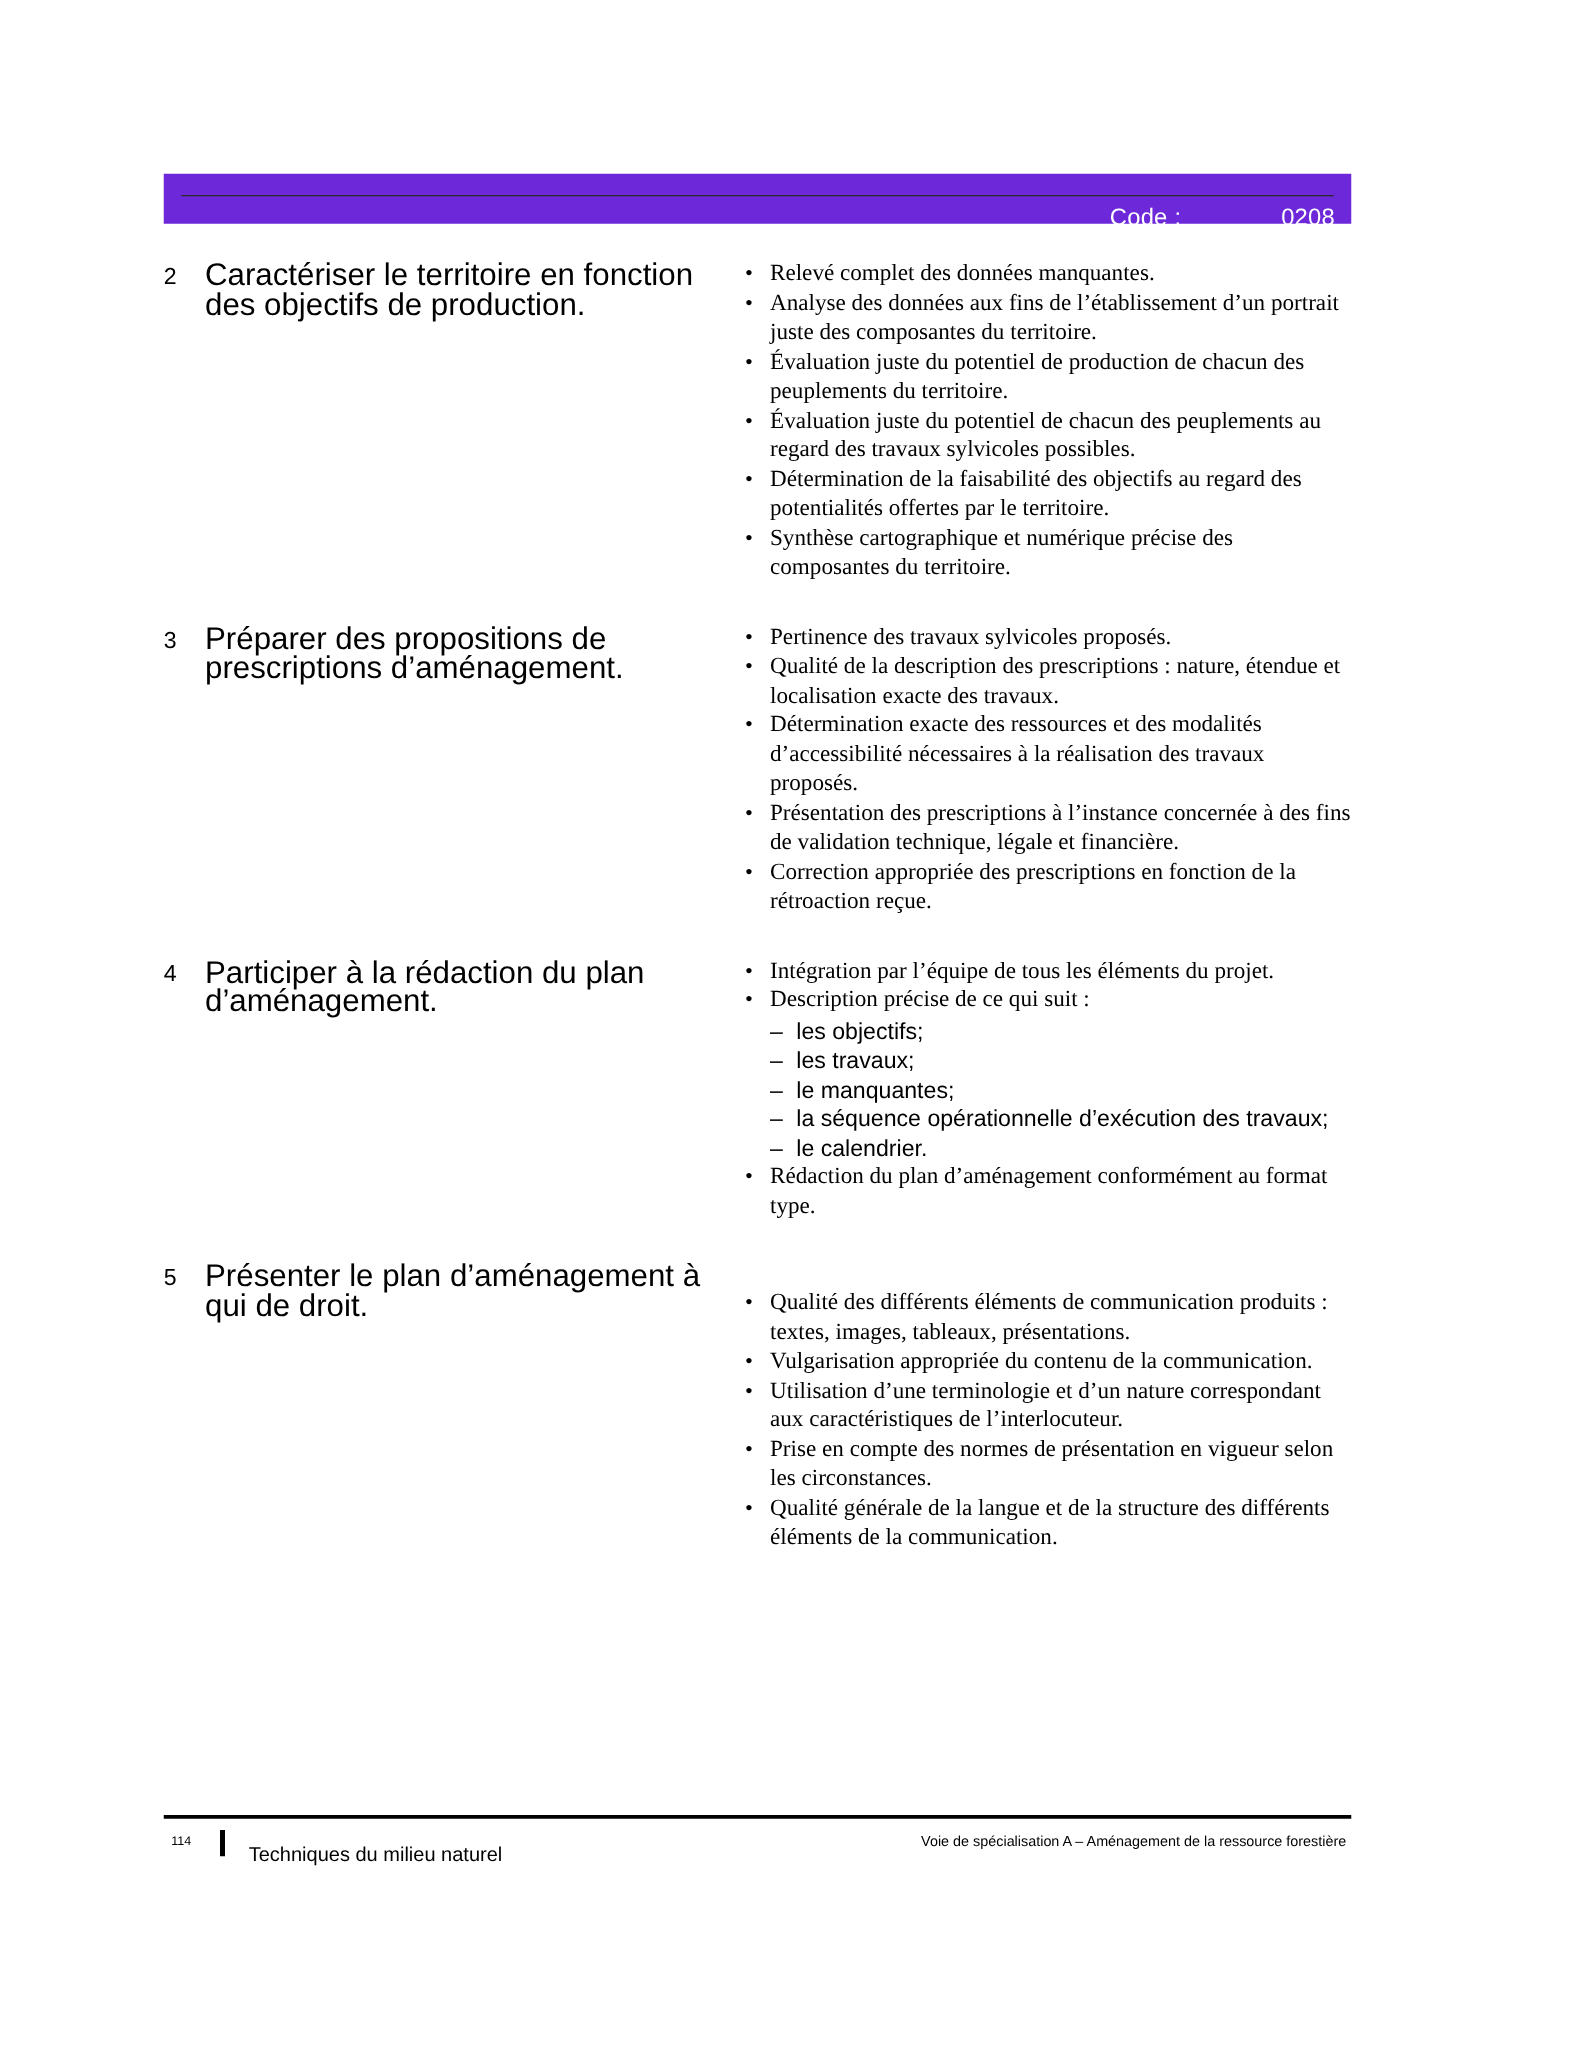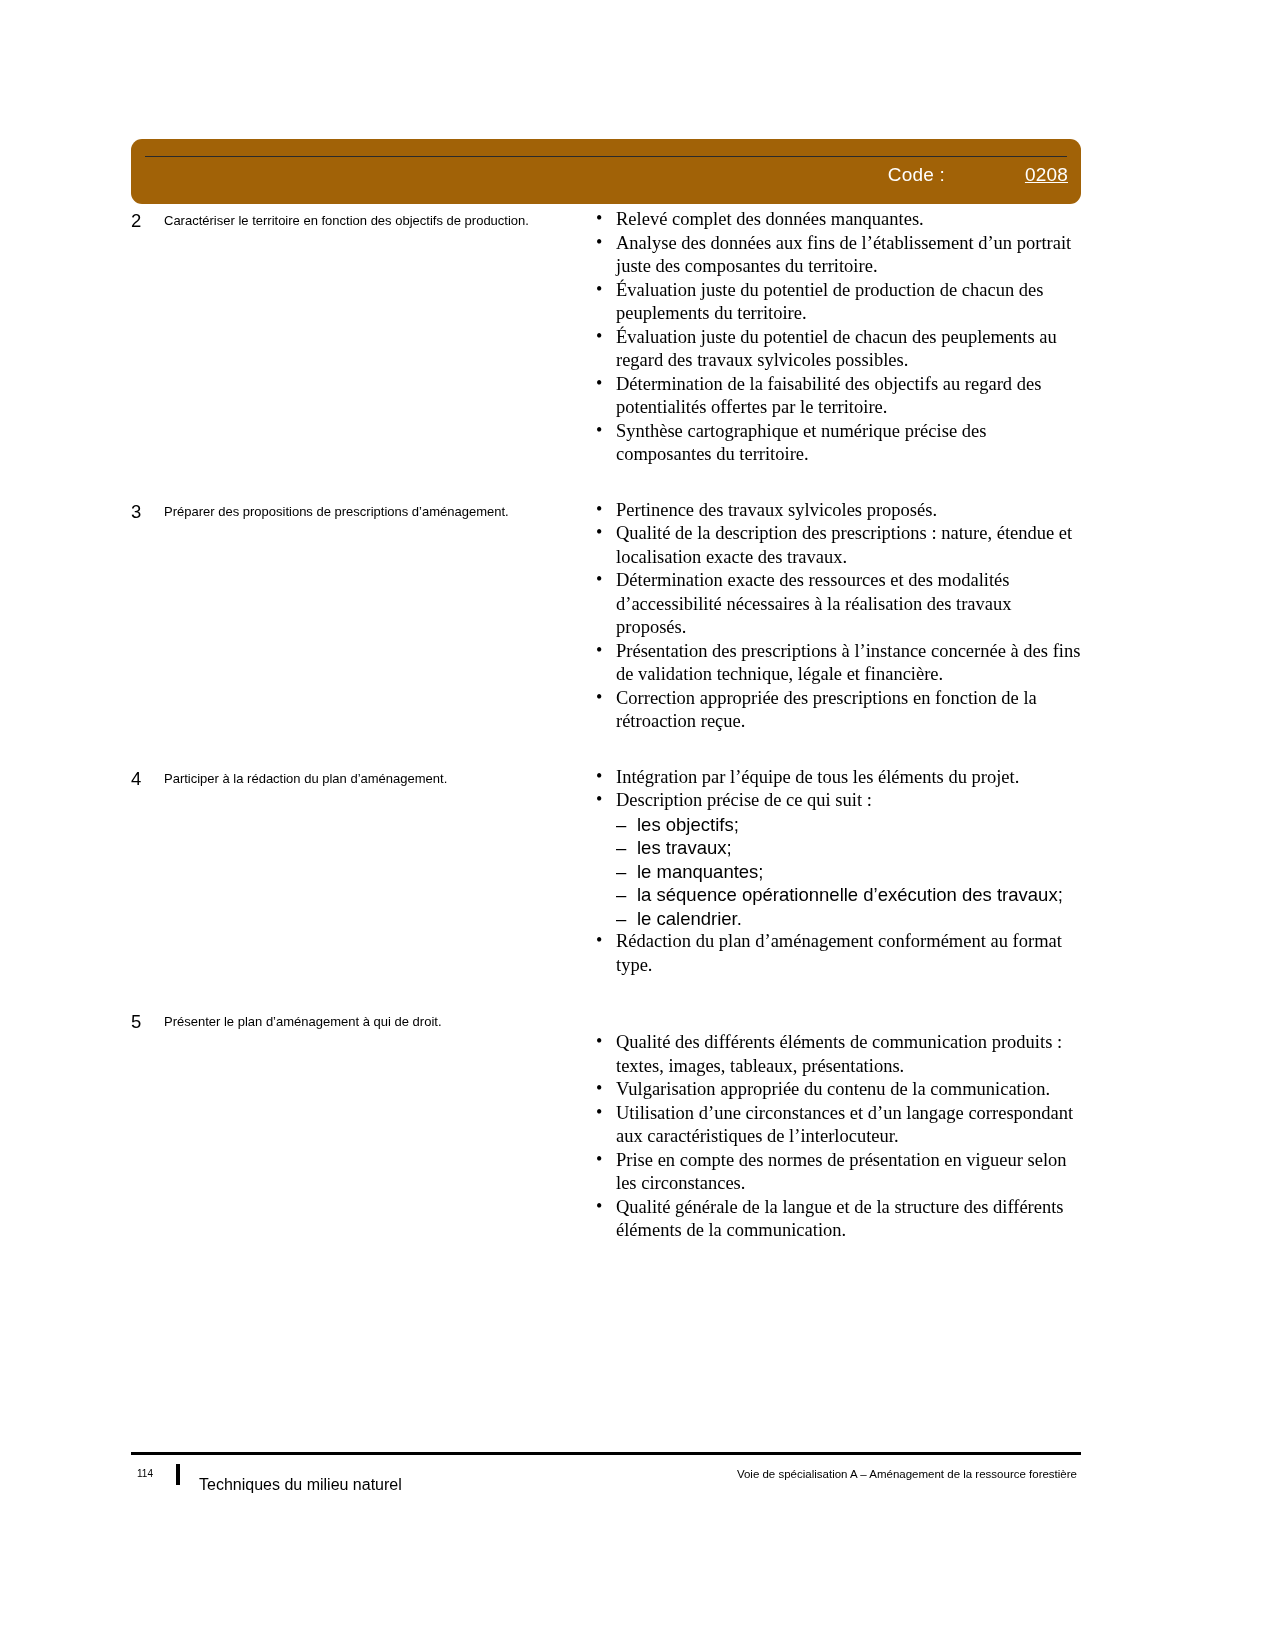--- a/index.html
+++ b/index.html
@@ -20,23 +20,22 @@
     height: 1650px;
     box-sizing: border-box;
   }
 
   
   .header-bar {
     position: absolute;
     left: 131px;
     top: 139px;
     width: 950px;
-    height: 65px;
-    background: #a16207;
-    border-radius: 11px;
+    height: 40px;
+    background: #6d28d9;
   }
   .header-rule {
     position: absolute;
     left: 14px;
     top: 17px;
     width: 922px;
     height: 1px;
     background: #2a2a2a;
   }
   .header-code-label {
@@ -72,21 +71,21 @@
   .col-num {
     width: 33px;
     flex: 0 0 33px;
     font-size: 18.5px;
     line-height: 23.5px;
     padding-top: 1px;
   }
   .col-task {
     width: 430px;
     flex: 0 0 430px;
-    font-size: 13px;
+    font-size: 25px;
     line-height: 23.5px;
     padding-top: 1px;
     padding-right: 8px;
     box-sizing: border-box;
   }
   .col-criteria {
     flex: 1 1 auto;
     font-size: 18.5px;
     line-height: 23.5px;
   }
@@ -239,21 +238,21 @@
       </div>
     </div>
 
     <div class="row row-5">
       <div class="col-num">5</div>
       <div class="col-task">Présenter le plan d’aménagement à qui de droit.</div>
       <div class="col-criteria">
         <ul class="crit-list">
           <li>Qualité des différents éléments de communication produits : textes, images, tableaux, présentations.</li>
           <li>Vulgarisation appropriée du contenu de la communication.</li>
-          <li>Utilisation d’une circonstances et d’un langage correspondant aux caractéristiques de l’interlocuteur.</li>
+          <li>Utilisation d’une terminologie et d’un nature correspondant aux caractéristiques de l’interlocuteur.</li>
           <li>Prise en compte des normes de présentation en vigueur selon les circonstances.</li>
           <li>Qualité générale de la langue et de la structure des différents éléments de la communication.</li>
         </ul>
       </div>
     </div>
 
   </div>
 
   <div class="footer-rule"></div>
   <div class="footer">

